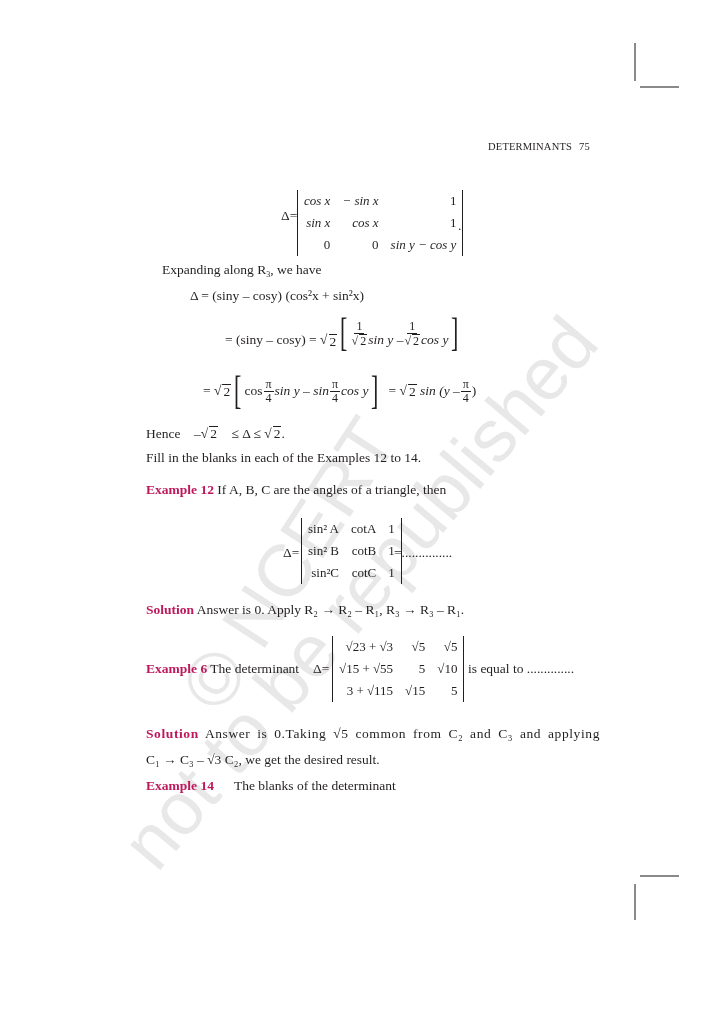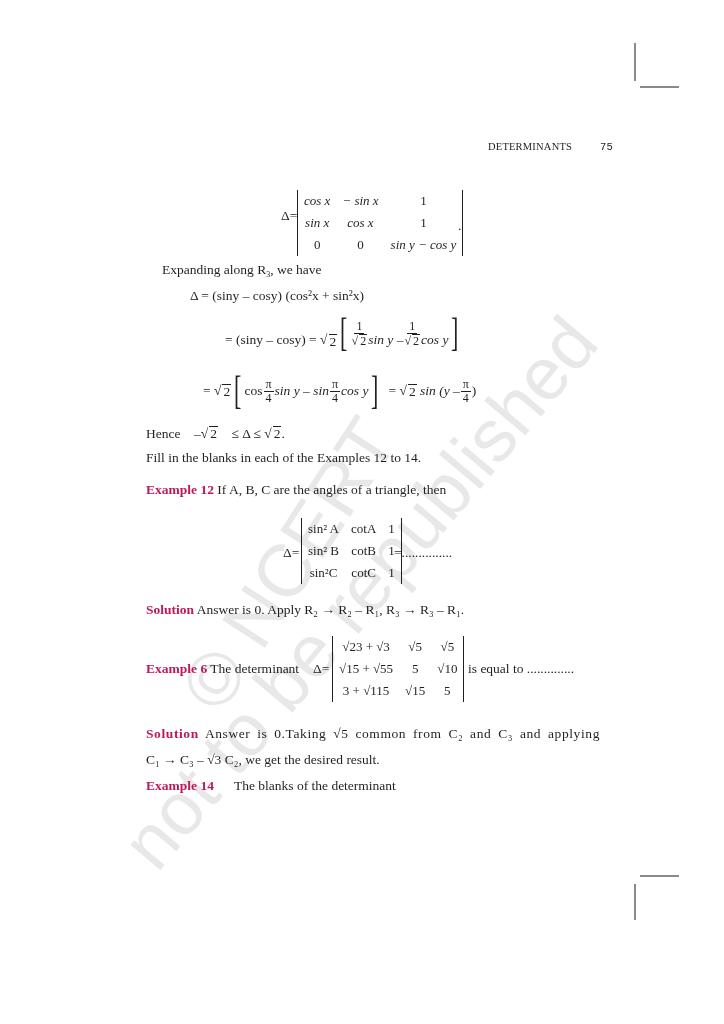--- a/index.html
+++ b/index.html
@@ -1,28 +1,28 @@
 <!DOCTYPE html>
 <html><head>
 <meta charset="utf-8">
 <style>
   html,body{margin:0;padding:0;background:#fff;}
   body{width:724px;height:1024px;position:relative;overflow:hidden;
        font-family:"Liberation Serif","DejaVu Serif",serif;color:#231f20;font-size:13.5px;}
   .abs{position:absolute;}
   .crop{position:absolute;background:#8a8a8a;}
   .hdr{position:absolute;top:141px;left:488px;font-size:10.5px;letter-spacing:.2px;}
-  .hdr .pg{margin-left:28px;font-family:Liberation Mono, monospace;}
+  .hdr .pg{margin-left:7px;}
   .blue{color:#be185d;font-weight:bold;margin-top:24px;}
   .it{font-style:italic;}
   sub,sup{font-size:8px;}
   sub{vertical-align:-3px;}
   .det{position:absolute;border-left:1.2px solid #231f20;border-right:1.2px solid #231f20;}
   .det table{border-collapse:collapse;}
-  .det td{padding:0 6px;height:22px;text-align:center;white-space:nowrap;font-size:13px;margin-top:12px;}
+  .det td{padding:0 6px;height:22px;text-align:right;white-space:nowrap;font-size:13px;margin-top:12px;}
   .sq{display:inline-block;border-top:1px solid #231f20;padding:0 1px;margin-left:1px;line-height:13px;}
   .rt::before{content:"\221A";}
   .frac{display:inline-flex;flex-direction:column;align-items:center;vertical-align:middle;font-size:12px;line-height:13px;margin:0 1px;}
   .frac .n{border-bottom:1px solid #231f20;padding:0 2px;}
   .brk{display:inline-block;font-size:40px;line-height:30px;vertical-align:middle;font-weight:100;transform:scaleX(.55);}
   .wm{position:absolute;color:#e8e8e8;font-family:"Liberation Sans",sans-serif;white-space:nowrap;transform-origin:left bottom;pointer-events:none;}
 </style>
 </head>
 <body>
 

